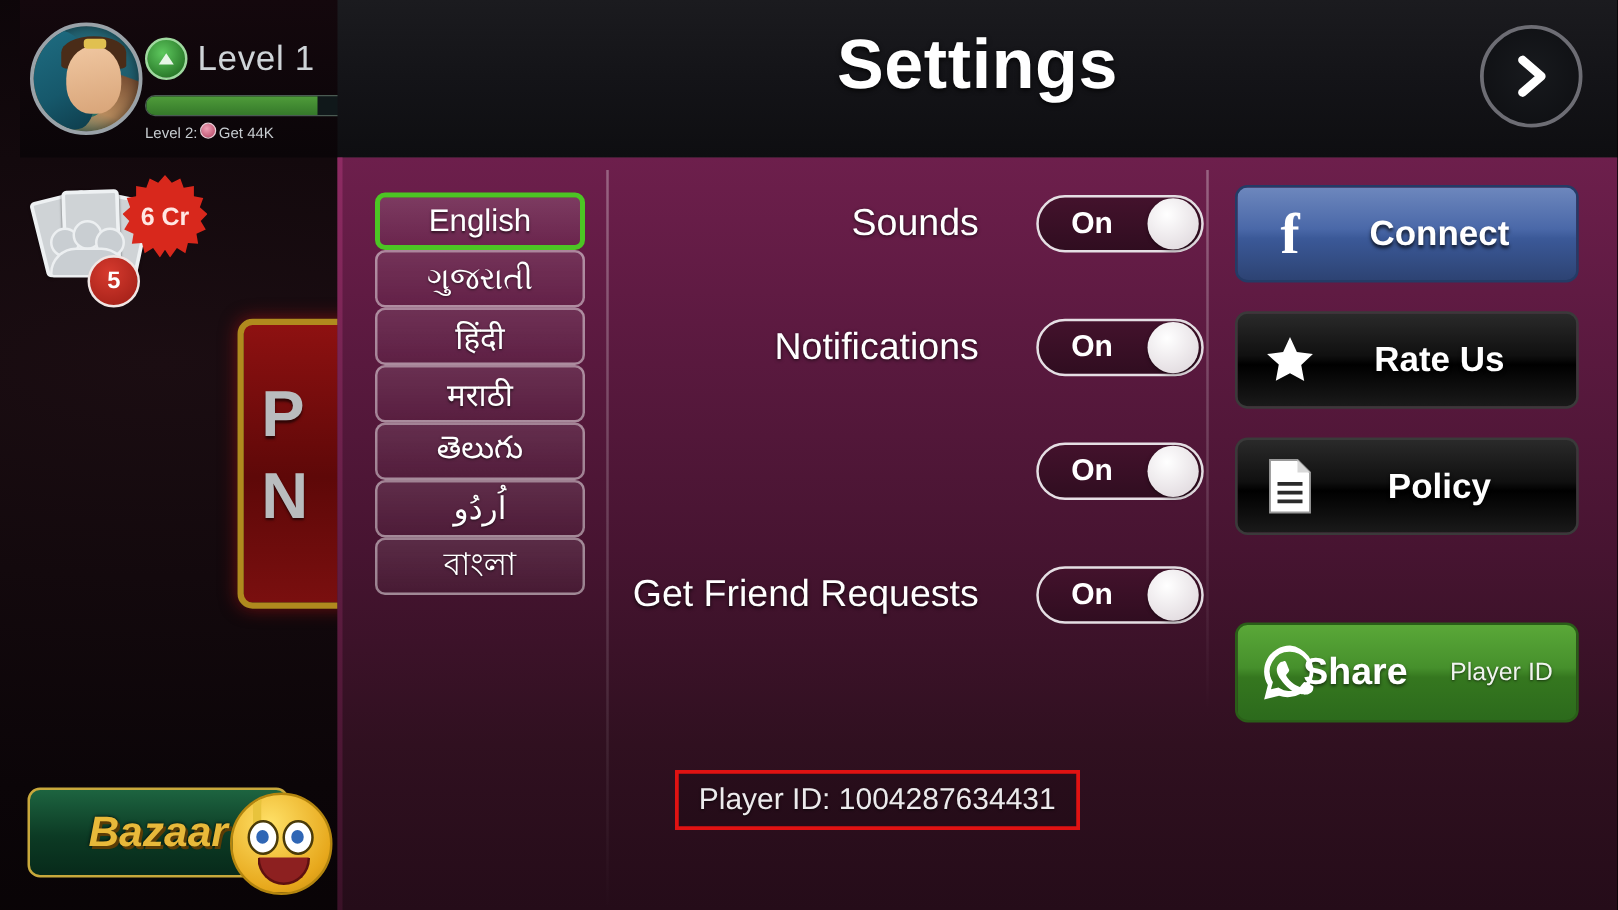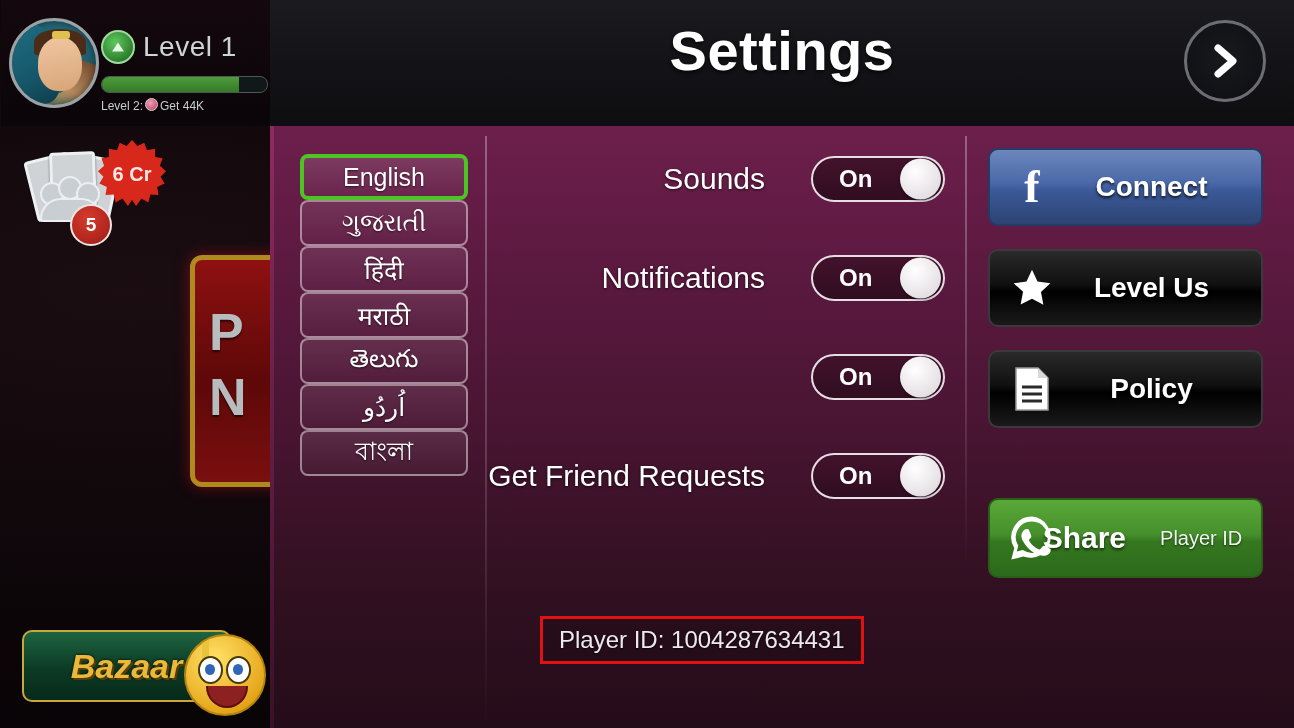--- a/index.html
+++ b/index.html
@@ -26,21 +26,21 @@
   
   .game-bg {
     position: absolute;
     inset: 0;
     background: radial-gradient(ellipse at 10% 40%, #1b0d12 0%, #0b0508 55%, #050203 100%);
   }
 
   
   .player-hud {
     position: absolute;
-    left: 1px; top: 0;
+    left: 16px; top: 0;
     width: 270px; height: 126px;
     background: linear-gradient(180deg,#14080d 0%, #0a0508 100%);
     padding-left: 28px;
   }
   .avatar {
     position: absolute;
     left: 8px; top: 18px;
     width: 84px; height: 84px;
     border-radius: 50%;
     border: 3px solid #9aa2a8;
@@ -392,20 +392,21 @@
   .lang-btn.selected {
     border: 4px solid #4cc524;
     background: linear-gradient(180deg, rgba(255,255,255,.13) 0%, rgba(255,255,255,.04) 100%);
   }
 
   
   .opt-col {
     position: absolute;
     left: 215px; top: 28px;
     width: 480px;
+    padding-left: 18px;
   }
   .opt-row {
     position: relative;
     height: 50px;
     margin-bottom: 49px;
     display: flex;
     align-items: center;
   }
   .opt-label {
     position: absolute;
@@ -663,21 +664,21 @@
               <span class="fb-f">f</span>
             </span>
             <span class="lbl">Connect</span>
           </div>
           <div class="act-btn dark">
             <span class="ico">
               <svg width="46" height="44" viewBox="0 0 24 24">
                 <path fill="#ffffff" d="M12 2l3 6.5 7 .9-5.1 4.8 1.3 7-6.2-3.4L5.8 21l1.3-7L2 9.4l7-.9z"></path>
               </svg>
             </span>
-            <span class="lbl">Level Us</span>
+            <span class="lbl">Rate Us</span>
           </div>
           <div class="act-btn dark">
             <span class="ico">
               <svg width="38" height="46" viewBox="0 0 38 46">
                 <path fill="#ffffff" stroke="#9a9a9a" stroke-width="1.5" d="M3 2h22l10 10v32H3z"></path>
                 <path fill="#d8d8d8" d="M25 2l10 10H25z"></path>
                 <g stroke="#2a2a2a" stroke-width="3">
                   <line x1="9" y1="21" x2="29" y2="21"></line>
                   <line x1="9" y1="28" x2="29" y2="28"></line>
                   <line x1="9" y1="35" x2="29" y2="35"></line>

